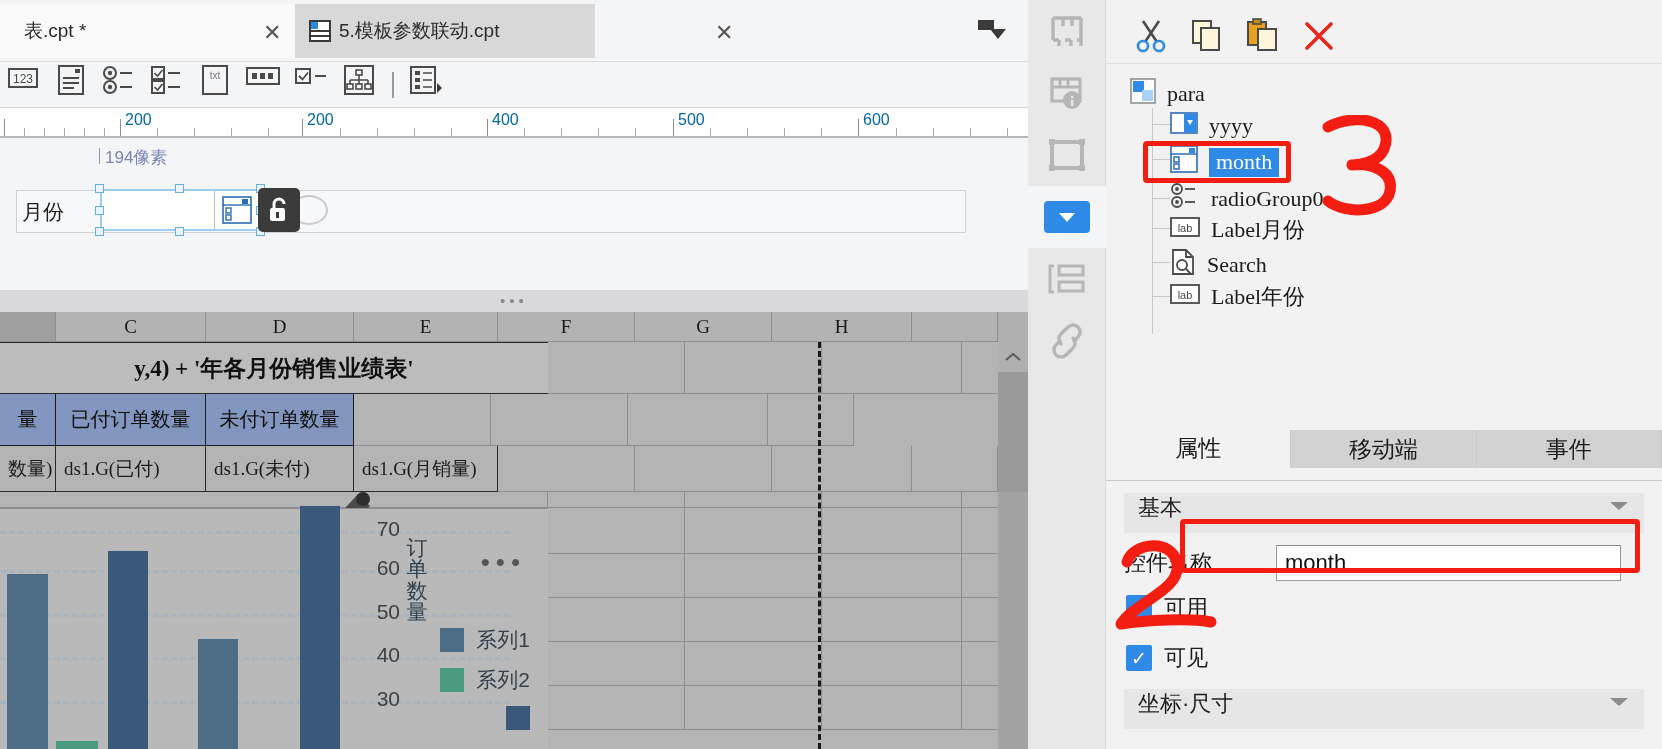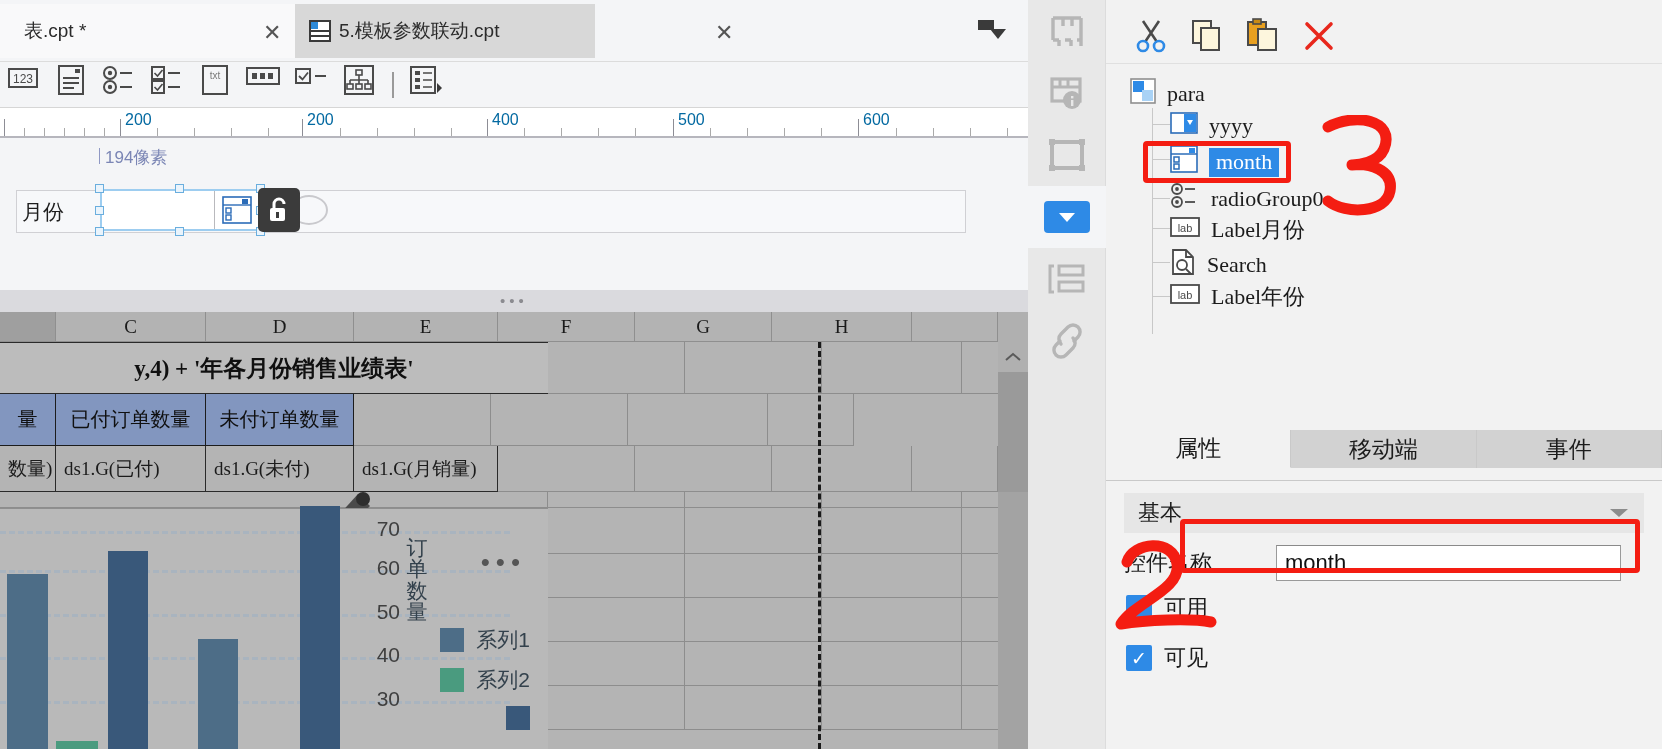--- a/index.html
+++ b/index.html
@@ -296,21 +296,21 @@
     background:#d2d2d2;
   }
   .ptab.active { background:#f2f2f2; border-bottom:1px solid #f2f2f2; }
 
   #pbody {
     position:absolute; left:0; top:480px; width:556px; height:269px;
     background:#f2f2f2; border-top:1px solid #c9c9c9;
   }
   .psec {
     position:absolute; left:18px; width:520px; height:40px;
-    background:#e6e6e6; display:flex; align-items:center;
+    background:#e6e6e6; display:flex; align-items:flex-start;
     padding:0 14px; font-size:22px; color:#1e1e1e; cursor:pointer;
   }
   .psec .caret { margin-left:auto; }
   .prow {
     position:absolute; left:18px; display:flex; align-items:center;
     height:44px;
   }
   .plab { font-size:22px; color:#1b1b1b; width:152px; }
   .pinput {
     width:345px; height:36px; background:#fff; border:1px solid #9a9a9a;
@@ -858,20 +858,28 @@
     <div class="pcheckrow" style="top:112px">
       <span class="cbox">✓</span>
       <span class="cblabel">可用</span>
     </div>
 
     <div class="pcheckrow" style="top:162px">
       <span class="cbox">✓</span>
       <span class="cblabel">可见</span>
     </div>
 
+    <div class="psec" style="top:208px">
+      <span>坐标·尺寸</span>
+      <span class="caret">
+        <svg width="22" height="14" viewBox="0 0 22 14">
+          <path d="M2 3 h18 l-9 8 z" fill="#8c8c8c"></path>
+        </svg>
+      </span>
+    </div>
 
   </div>
 </div>
 
 <div id="red-tree-box"></div>
 
 <div id="mark3">
   <svg width="92" height="105" viewBox="0 0 92 105">
     <path d="M10 12 C36 -2, 78 4, 66 34 C60 48, 40 50, 34 50 C50 48, 76 54, 72 76
              C68 98, 28 100, 10 86" stroke="#f41d12" stroke-width="11" fill="none" stroke-linecap="round" stroke-linejoin="round"></path>

